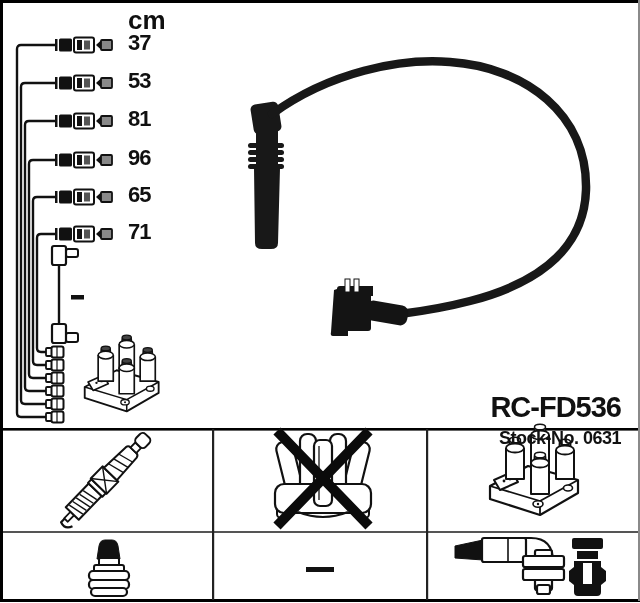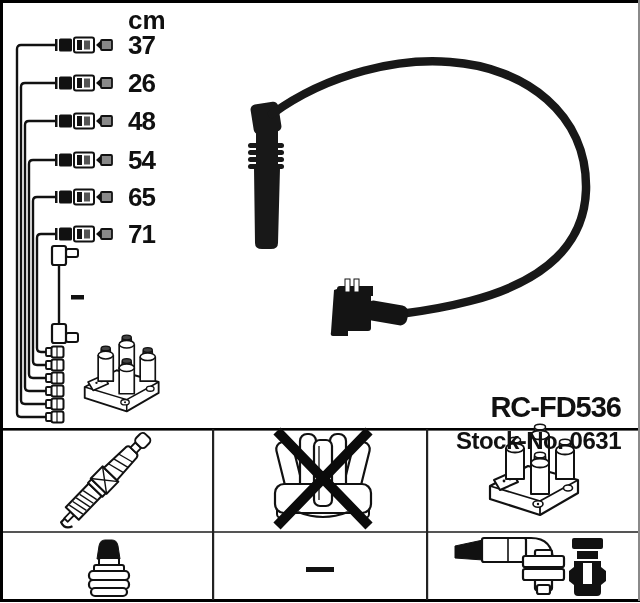--- a/index.html
+++ b/index.html
@@ -7,26 +7,26 @@
     position:relative;width:640px;height:603px;background:#fff;
     font-family:"Liberation Sans",sans-serif;color:#111;overflow:hidden;
   }
   
   .frame-top{position:absolute;left:0;top:0;width:640px;height:3px;background:#000;}
   .frame-left{position:absolute;left:0;top:0;width:3px;height:601px;background:#000;}
   .frame-right{position:absolute;right:0;top:0;width:2px;height:601px;background:#8a8a8a;}
   svg.art{position:absolute;left:0;top:0;width:640px;height:603px;}
   .txt{position:absolute;line-height:1;font-weight:bold;color:#101010;white-space:nowrap;}
   .unit{left:128px;top:7px;font-size:26px;}
-  .len{left:128px;font-size:26px;letter-spacing:-1px;}
+  .len{left:128px;font-size:22px;letter-spacing:-1px;}
   .len0{top:32px;} .len1{top:70px;} .len2{top:108px;}
   .len3{top:147px;} .len4{top:184px;} .len5{top:221px;}
   .pn-block{position:absolute;right:19px;top:357px;text-align:right;}
   .pn{font-size:29px;font-weight:bold;letter-spacing:-1px;line-height:1;margin-top:36px;}
-  .stock{font-size:24px;font-weight:bold;letter-spacing:-0.5px;line-height:1;margin-top:7px;}
+  .stock{font-size:18px;font-weight:bold;letter-spacing:-0.5px;line-height:1;margin-top:7px;}
 </style>
 </head>
 <body>
 
 <div class="stage">
 
   <svg class="art" viewBox="0 0 640 603">
     <defs>
 
       <g id="cableconn">
@@ -214,23 +214,23 @@
     <g>
       <rect x="572" y="538" width="31" height="11" rx="2" fill="#111"></rect>
       <rect x="577" y="551" width="21" height="8" fill="#111"></rect>
       <path d="M574,561 L601,561 L601,567 L606,571 L606,581 L601,585 L601,592 Q601,596 597,596 L578,596 Q574,596 574,592 L574,585 L569,581 L569,571 L574,567 Z" fill="#111"></path>
       <rect x="583" y="563" width="9" height="21" fill="#fff"></rect>
     </g>
   </svg>
 
   <div class="txt unit">cm</div>
   <div class="txt len len0">37</div>
-  <div class="txt len len1">26</div>
-  <div class="txt len len2">48</div>
-  <div class="txt len len3">54</div>
+  <div class="txt len len1">53</div>
+  <div class="txt len len2">81</div>
+  <div class="txt len len3">96</div>
   <div class="txt len len4">65</div>
   <div class="txt len len5">71</div>
 
   <div class="pn-block">
     <div class="pn">RC-FD536</div>
     <div class="stock">Stock-No. 0631</div>
   </div>
 
   <div class="frame-top"></div>
   <div class="frame-left"></div>

